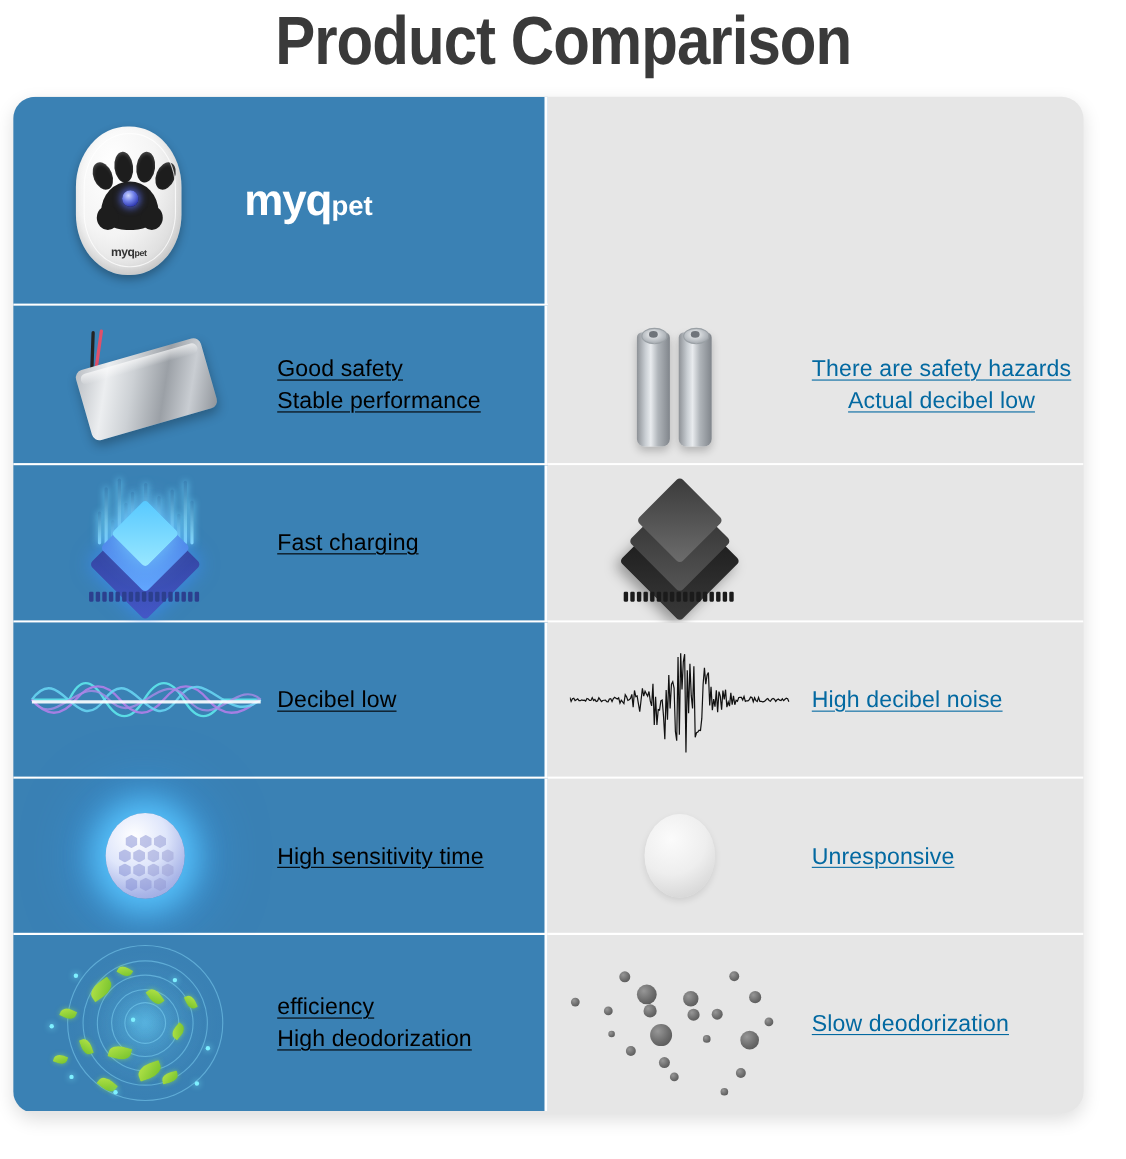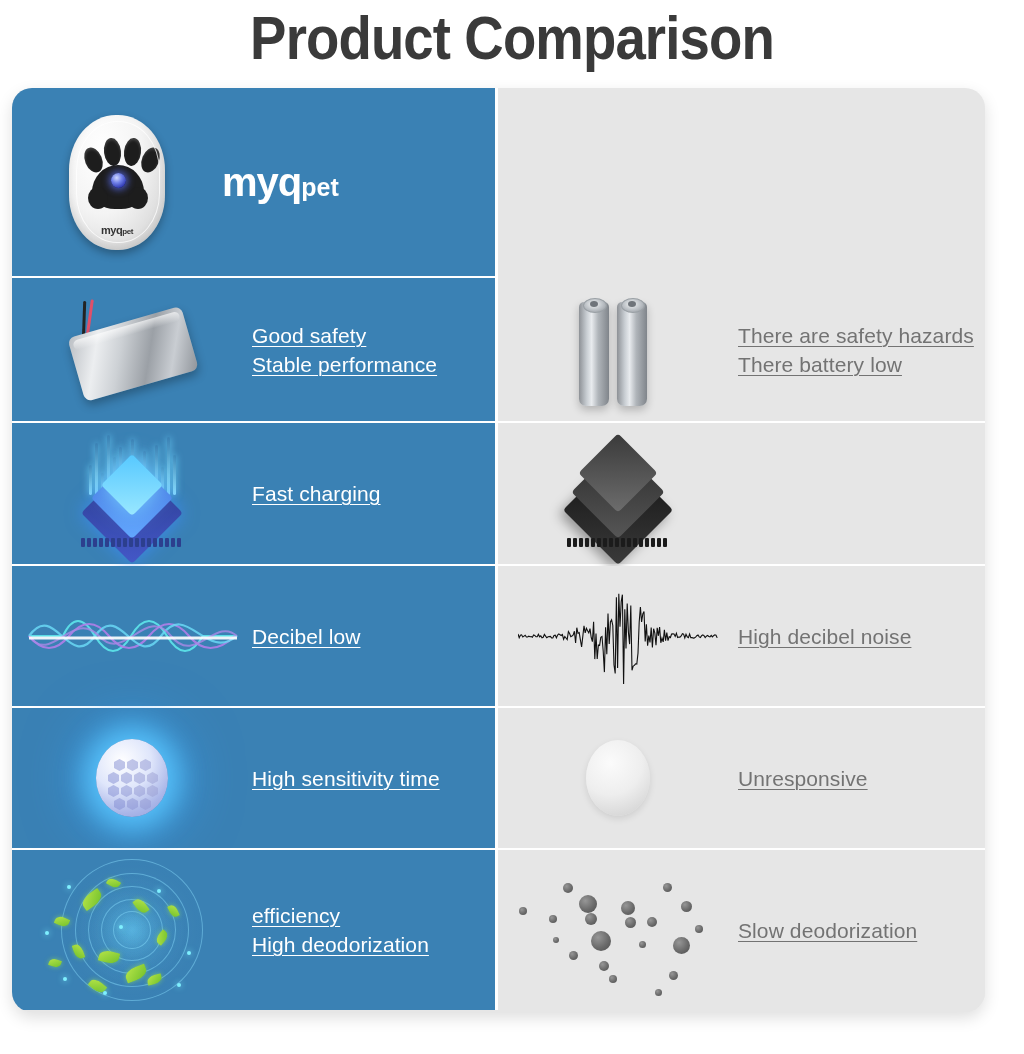--- a/index.html
+++ b/index.html
@@ -72,22 +72,22 @@
     font-size:21px;
     line-height:29px;
     letter-spacing:0.1px;
   }
   .label span{
     display:block;
     text-decoration:underline;
     text-underline-offset:3px;
     text-decoration-thickness:1px;
   }
-  .label.on-blue{color:#ffffff;}
-  .label.on-gray{color:#737373;}
+  .label.on-blue{color:#000000;}
+  .label.on-gray{color:#0369a1;text-align:center;}
 
   
   .row.header .cell{height:190px;}
   .header .art{width:210px;}
   .brand-word{
     font-family:"Liberation Sans",sans-serif;
     font-size:40px;
     font-weight:bold;
     color:#ffffff;
     letter-spacing:-1px;
@@ -290,21 +290,21 @@
               <div class="nub"></div>
             </div>
           <div class="aa a2">
               <div class="cap"></div>
               <div class="nub"></div>
             </div>
         </div>
       </div>
       <div class="label on-gray">
         <span>There are safety hazards</span>
-        <span>There battery low</span>
+        <span>Actual decibel low</span>
       </div>
     </div>
   </div>
 
   <div class="row r3">
     <div class="cell left">
       <div class="art">
         <div class="chip chip-blue">
           <div class="beams" id="beams">
               <i style="left: 2px; height: 30px;"></i>

